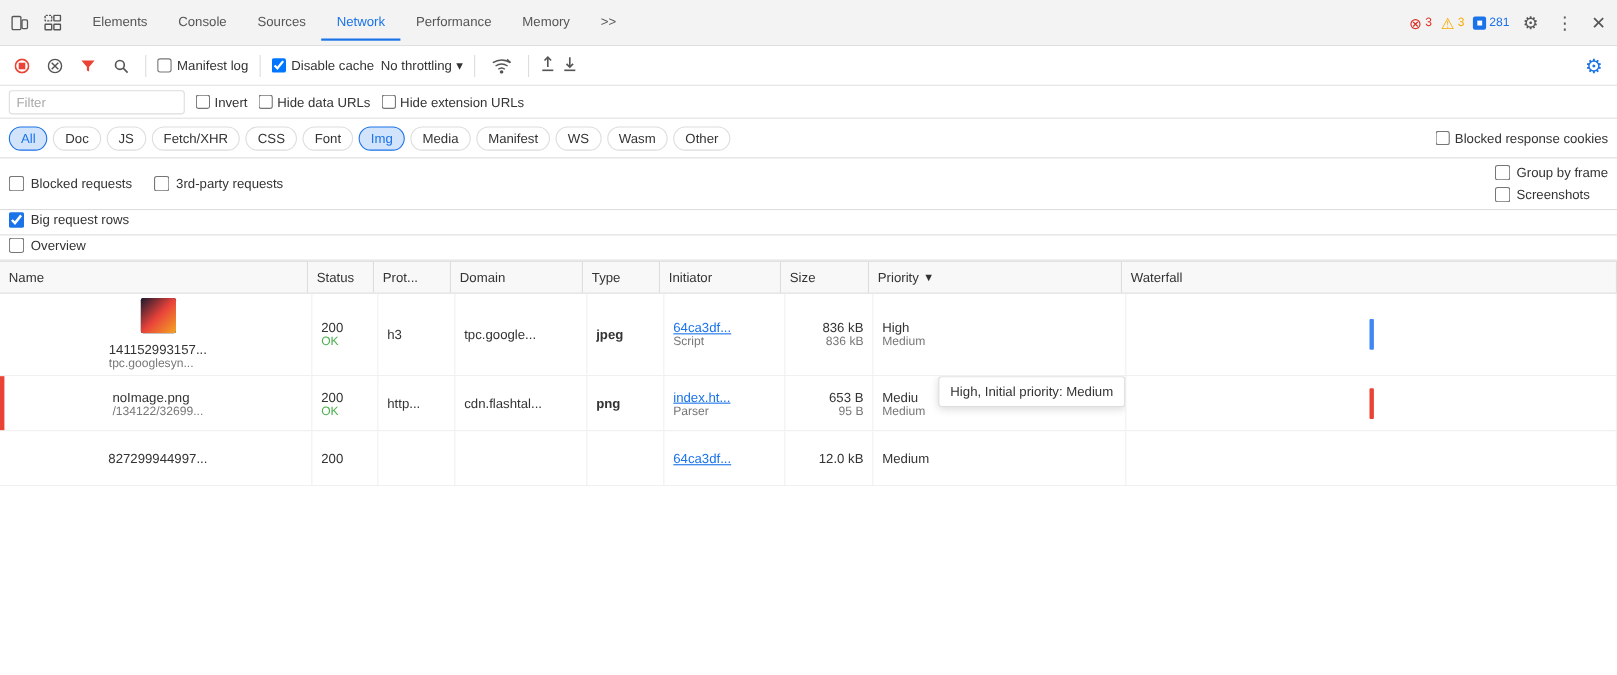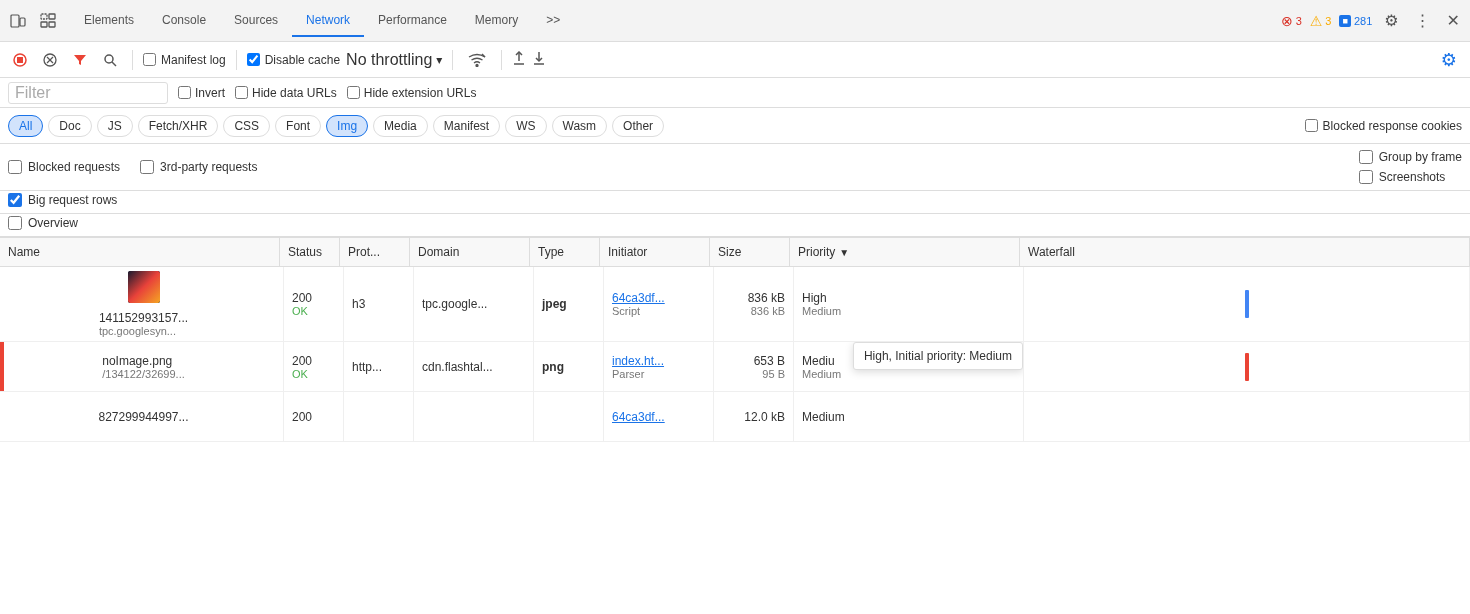--- a/index.html
+++ b/index.html
@@ -37,21 +37,21 @@
     .checkbox-label input[type="checkbox"] { width: 13px; height: 13px; cursor: pointer; }
     .upload-btn, .download-btn { background: none; border: none; cursor: pointer; font-size: 14px; color: #555; }
 
     
     .filter-row {
       display: flex; align-items: center; height: 30px; border-bottom: 1px solid #ddd;
       background: #fff; padding: 0 8px; gap: 10px;
     }
     .filter-input {
       width: 160px; height: 22px; border: 1px solid #ddd; border-radius: 3px;
-      padding: 0 6px; font-size: 16px; color: #333;
+      padding: 0 6px; font-size: 12px; color: #333;
       background: #fff;
     }
     .filter-input::placeholder { color: #aaa; }
     .filter-checkbox { display: flex; align-items: center; gap: 4px; font-size: 12px; cursor: pointer; white-space: nowrap; }
     .filter-checkbox input[type="checkbox"] { width: 13px; height: 13px; }
 
     
     .type-filter-row {
       display: flex; align-items: center; height: 36px; border-bottom: 1px solid #ddd;
       background: #fff; padding: 0 8px; gap: 5px; flex-wrap: nowrap;
@@ -225,21 +225,21 @@
   <label class="checkbox-label">
     <input type="checkbox" style="">
     <span>Manifest log</span>
   </label>
   <div class="toolbar-sep"></div>
   <label class="checkbox-label">
     <input type="checkbox" checked="" style="">
     <span>Disable cache</span>
   </label>
   <div style="display:flex;align-items:center;gap:4px;cursor:pointer;">
-    <span style="font-size:16px;">No throttling</span>
+    <span style="font-size:12px;">No throttling</span>
     <span>▾</span>
   </div>
   <div class="toolbar-sep"></div>
   <button class="toolbar-btn">
     <svg width="18" height="14" viewBox="0 0 18 14" fill="none" stroke="#555" stroke-width="1.3">
       <path d="M1 4 Q9 -1 17 4"></path>
       <path d="M3.5 7 Q9 3.5 14.5 7"></path>
       <path d="M6 10 Q9 7.5 12 10"></path>
       <circle cx="9" cy="12.5" r="1" fill="#555"></circle>
       <line x1="14" y1="1" x2="17" y2="4" stroke="#555" stroke-width="1.5"></line>

